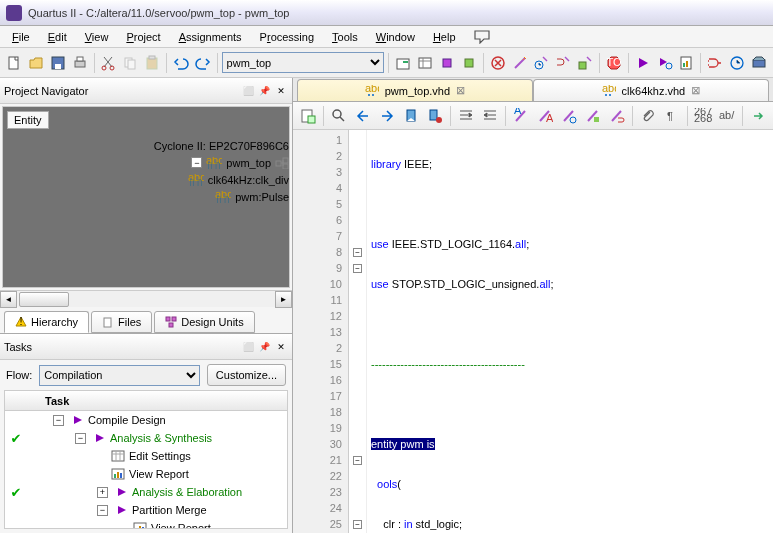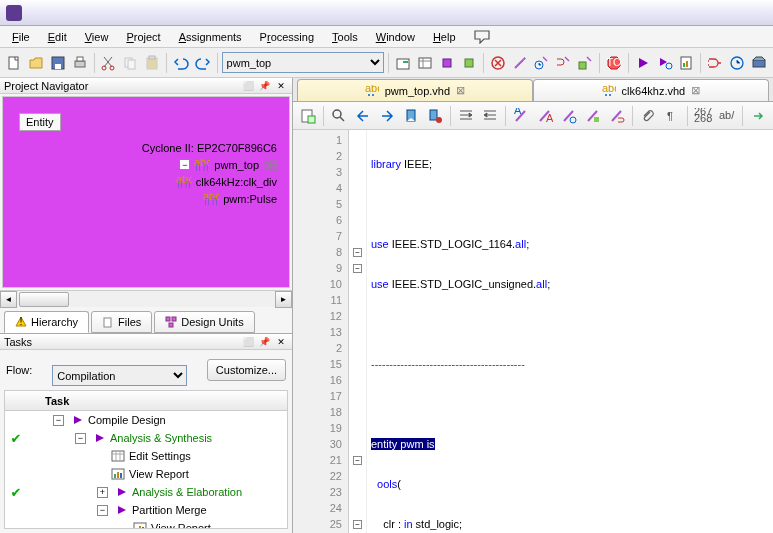--- a/index.html
+++ b/index.html
@@ -10,39 +10,39 @@
 .menubar { background: #f5f5f5; height: 22px; display: flex; align-items: center; padding: 0 4px; gap: 2px; border-bottom: 1px solid #ccc; }
 .menubar span { padding: 2px 8px; cursor: default; }
 .menubar span u { text-decoration: underline; }
 .feedback-icon { width: 18px; height: 14px; margin-left: 8px; }
 .toolbar { background: #f0f0f0; height: 30px; display: flex; align-items: center; padding: 2px 4px; gap: 2px; border-bottom: 1px solid #ccc; }
 .toolbar .tbtn { width: 22px; height: 22px; display: flex; align-items: center; justify-content: center; border-radius: 2px; }
 .toolbar .sep { width: 1px; height: 20px; background: #ccc; margin: 0 2px; }
 .toolbar select { height: 21px; font-size: 11px; border: 1px solid #7a9ac0; }
 .main-area { display: flex; flex: 1; overflow: hidden; }
 .left-panel { width: 329px; display: flex; flex-direction: column; background: #f5f5f5; border-right: 1px solid #aaa; }
-.panel-header { background: linear-gradient(#fff,#e8e8e8); height: 16px; display: flex; align-items: center; justify-content: space-between; padding: 0 4px; border-bottom: 1px solid #ccc; font-size: 11px; }
+.panel-header { background: linear-gradient(#fff,#e8e8e8); height: 26px; display: flex; align-items: center; justify-content: space-between; padding: 0 4px; border-bottom: 1px solid #ccc; font-size: 11px; }
 .panel-header .controls { display: flex; gap: 2px; }
 .panel-header .controls span { width: 14px; height: 14px; display: flex; align-items: center; justify-content: center; font-size: 9px; cursor: pointer; }
-.nav-body { flex: 1; background: #d946ef; border: 1px solid #ccc; margin: 2px; padding: 12px; overflow: auto; position: relative; }
+.nav-body { flex: 1; background: #737373; border: 1px solid #ccc; margin: 2px; padding: 0; overflow: auto; position: relative; }
 .entity-label { border: 1px solid #aaa; padding: 2px 6px; display: inline-block; margin: 4px; background: #f8f8f8; }
 .tree { margin: 4px 0 0 6px; }
 .tree-row { display: flex; align-items: center; height: 17px; justify-content: flex-end; }
 .tree-indent { display: inline-block; }
 .tree-toggle { width: 11px; height: 11px; border: 1px solid #888; display: flex; align-items: center; justify-content: center; font-size: 9px; margin-right: 4px; background: #fff; }
 .tree-icon { width: 16px; height: 12px; margin-right: 4px; display: flex; align-items: center; justify-content: center; }
 .scrollbar-h { height: 17px; background: #f0f0f0; border-top: 1px solid #ccc; display: flex; align-items: center; }
 .scrollbar-h .arrow { width: 17px; height: 17px; background: linear-gradient(#fff,#ddd); border: 1px solid #aaa; display: flex; align-items: center; justify-content: center; font-size: 8px; }
 .scrollbar-h .thumb { width: 50px; height: 15px; background: linear-gradient(#fff,#ddd); border: 1px solid #aaa; margin-left: 2px; border-radius: 2px; }
 .nav-tabs { display: flex; height: 26px; align-items: flex-end; padding: 0 4px; gap: 2px; }
 .nav-tab { padding: 4px 10px; background: linear-gradient(#fff,#eee); border: 1px solid #aaa; border-top-left-radius: 3px; border-top-right-radius: 3px; display: flex; align-items: center; gap: 4px; }
 .nav-tab.active { background: #fff; border-bottom: 1px solid #fff; }
 .tasks-panel { border-top: 1px solid #aaa; display: flex; flex-direction: column; flex-shrink: 0; height: 200px; }
-.tasks-flow { display: flex; align-items: center; gap: 20px; padding: 4px 6px; }
-.tasks-flow select { flex: 1; height: 21px; border: 1px solid #7a9ac0; margin-top: 11px; }
+.tasks-flow { display: flex; align-items: center; gap: 7px; padding: 4px 6px; }
+.tasks-flow select { flex: 1; height: 21px; border: 1px solid #7a9ac0; }
 .tasks-flow button { height: 22px; padding: 0 8px; border: 1px solid #aaa; background: linear-gradient(#fff,#e8e8e8); border-radius: 3px; }
 .tasks-tree { flex: 1; background: #fff; border: 1px solid #ccc; margin: 0 4px 4px; overflow: auto; }
 .tasks-header { background: linear-gradient(#fff,#e8e8e8); height: 20px; display: flex; align-items: center; padding: 0 40px; border-bottom: 1px solid #ccc; font-weight: bold; }
 .task-row { display: flex; align-items: center; height: 18px; padding-left: 4px; }
 .task-check { width: 14px; height: 14px; color: #0a0; font-size: 13px; margin-right: 6px; text-align: center; }
 .editor-panel { flex: 1; display: flex; flex-direction: column; background: #f0f0f0; }
 .file-tabs { height: 24px; display: flex; align-items: flex-end; background: #e8e8e8; border-bottom: 1px solid #aaa; padding: 0 4px; gap: 0; }
 .file-tab { flex: 1; height: 22px; background: linear-gradient(#fff,#f0f0f0); border: 1px solid #aaa; border-bottom: none; display: flex; align-items: center; justify-content: center; gap: 6px; border-top-left-radius: 4px; border-top-right-radius: 4px; max-width: 260px; }
 .file-tab.active { background: linear-gradient(#fff8dc,#f8f0c8); }
 .file-tab .close { font-size: 11px; color: #888; }
@@ -60,20 +60,21 @@
 .kw-blue { color: #0000ff; }
 .kw-green { color: #008000; }
 .highlight { background: #000080; color: #fff; }
 svg { display: block; }
 </style>
 </head>
 <body>
 
 <div class="titlebar">
   <div class="appicon"></div>
+  <span class="title">Quartus II - C:/altera/11.0/servoo/pwm_top - pwm_top</span>
 </div>
 
 <div class="menubar">
   <span><u>F</u>ile</span>
   <span><u>E</u>dit</span>
   <span><u>V</u>iew</span>
   <span><u>P</u>roject</span>
   <span><u>A</u>ssignments</span>
   <span>P<u>r</u>ocessing</span>
   <span><u>T</u>ools</span>
@@ -605,21 +606,21 @@
           <div></div>
         <div>
             <span class="fold-box">−</span>
           </div>
         <div></div>
       </div>
       <div class="code-lines">
         <div><span class="kw-blue">library</span><span> IEEE;</span></div>
         <div></div>
         <div><span class="kw-blue">use</span><span> IEEE.STD_LOGIC_1164.</span><span class="kw-blue">all</span><span>;</span></div>
-        <div><span class="kw-blue">use</span><span> IEEE.STD_LOGIC_unsigned.</span><span class="kw-blue">all</span><span>;</span></div>
+        <div><span class="kw-blue">use</span><span> STOP.STD_LOGIC_unsigned.</span><span class="kw-blue">all</span><span>;</span></div>
         <div></div>
         <div><span class="kw-green">------------------------------------------</span></div>
         <div></div>
         <div><span class="highlight">entity pwm is</span></div>
         <div><span class="kw-blue">  ools</span><span>(</span></div>
         <div><span>    clr : </span><span class="kw-blue">in</span><span> std_logic;</span></div>
         
         
         
         

